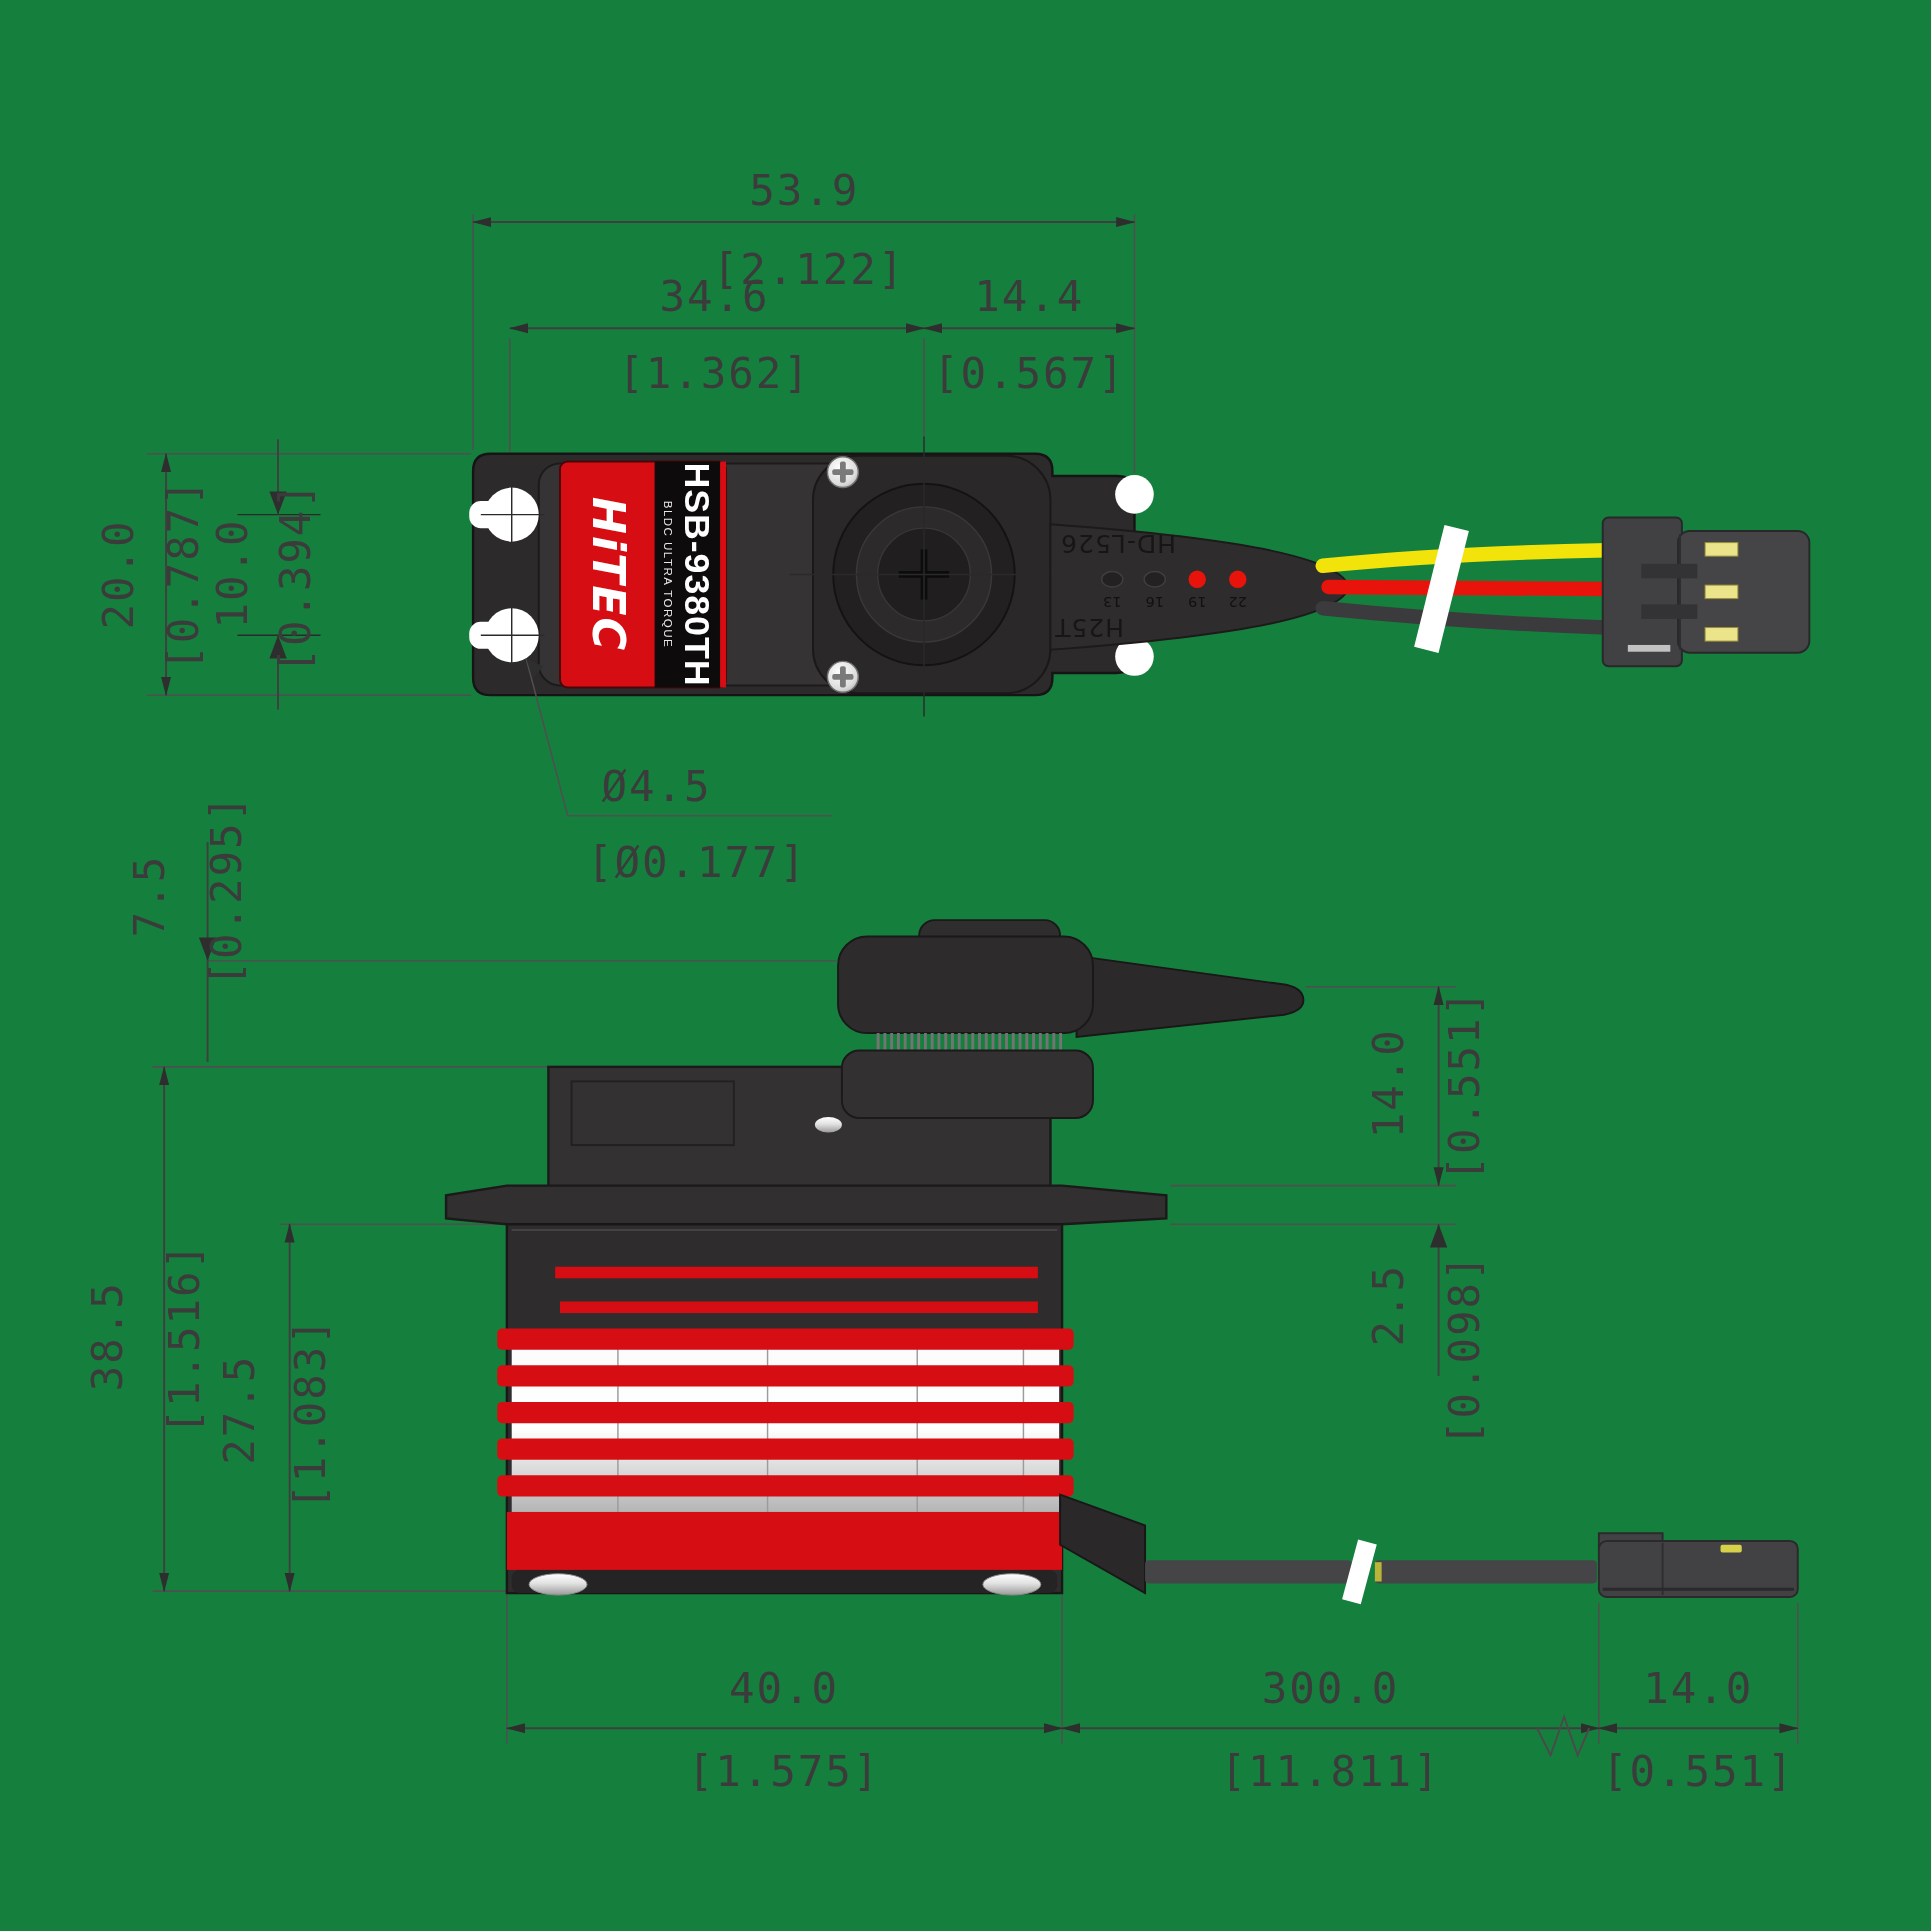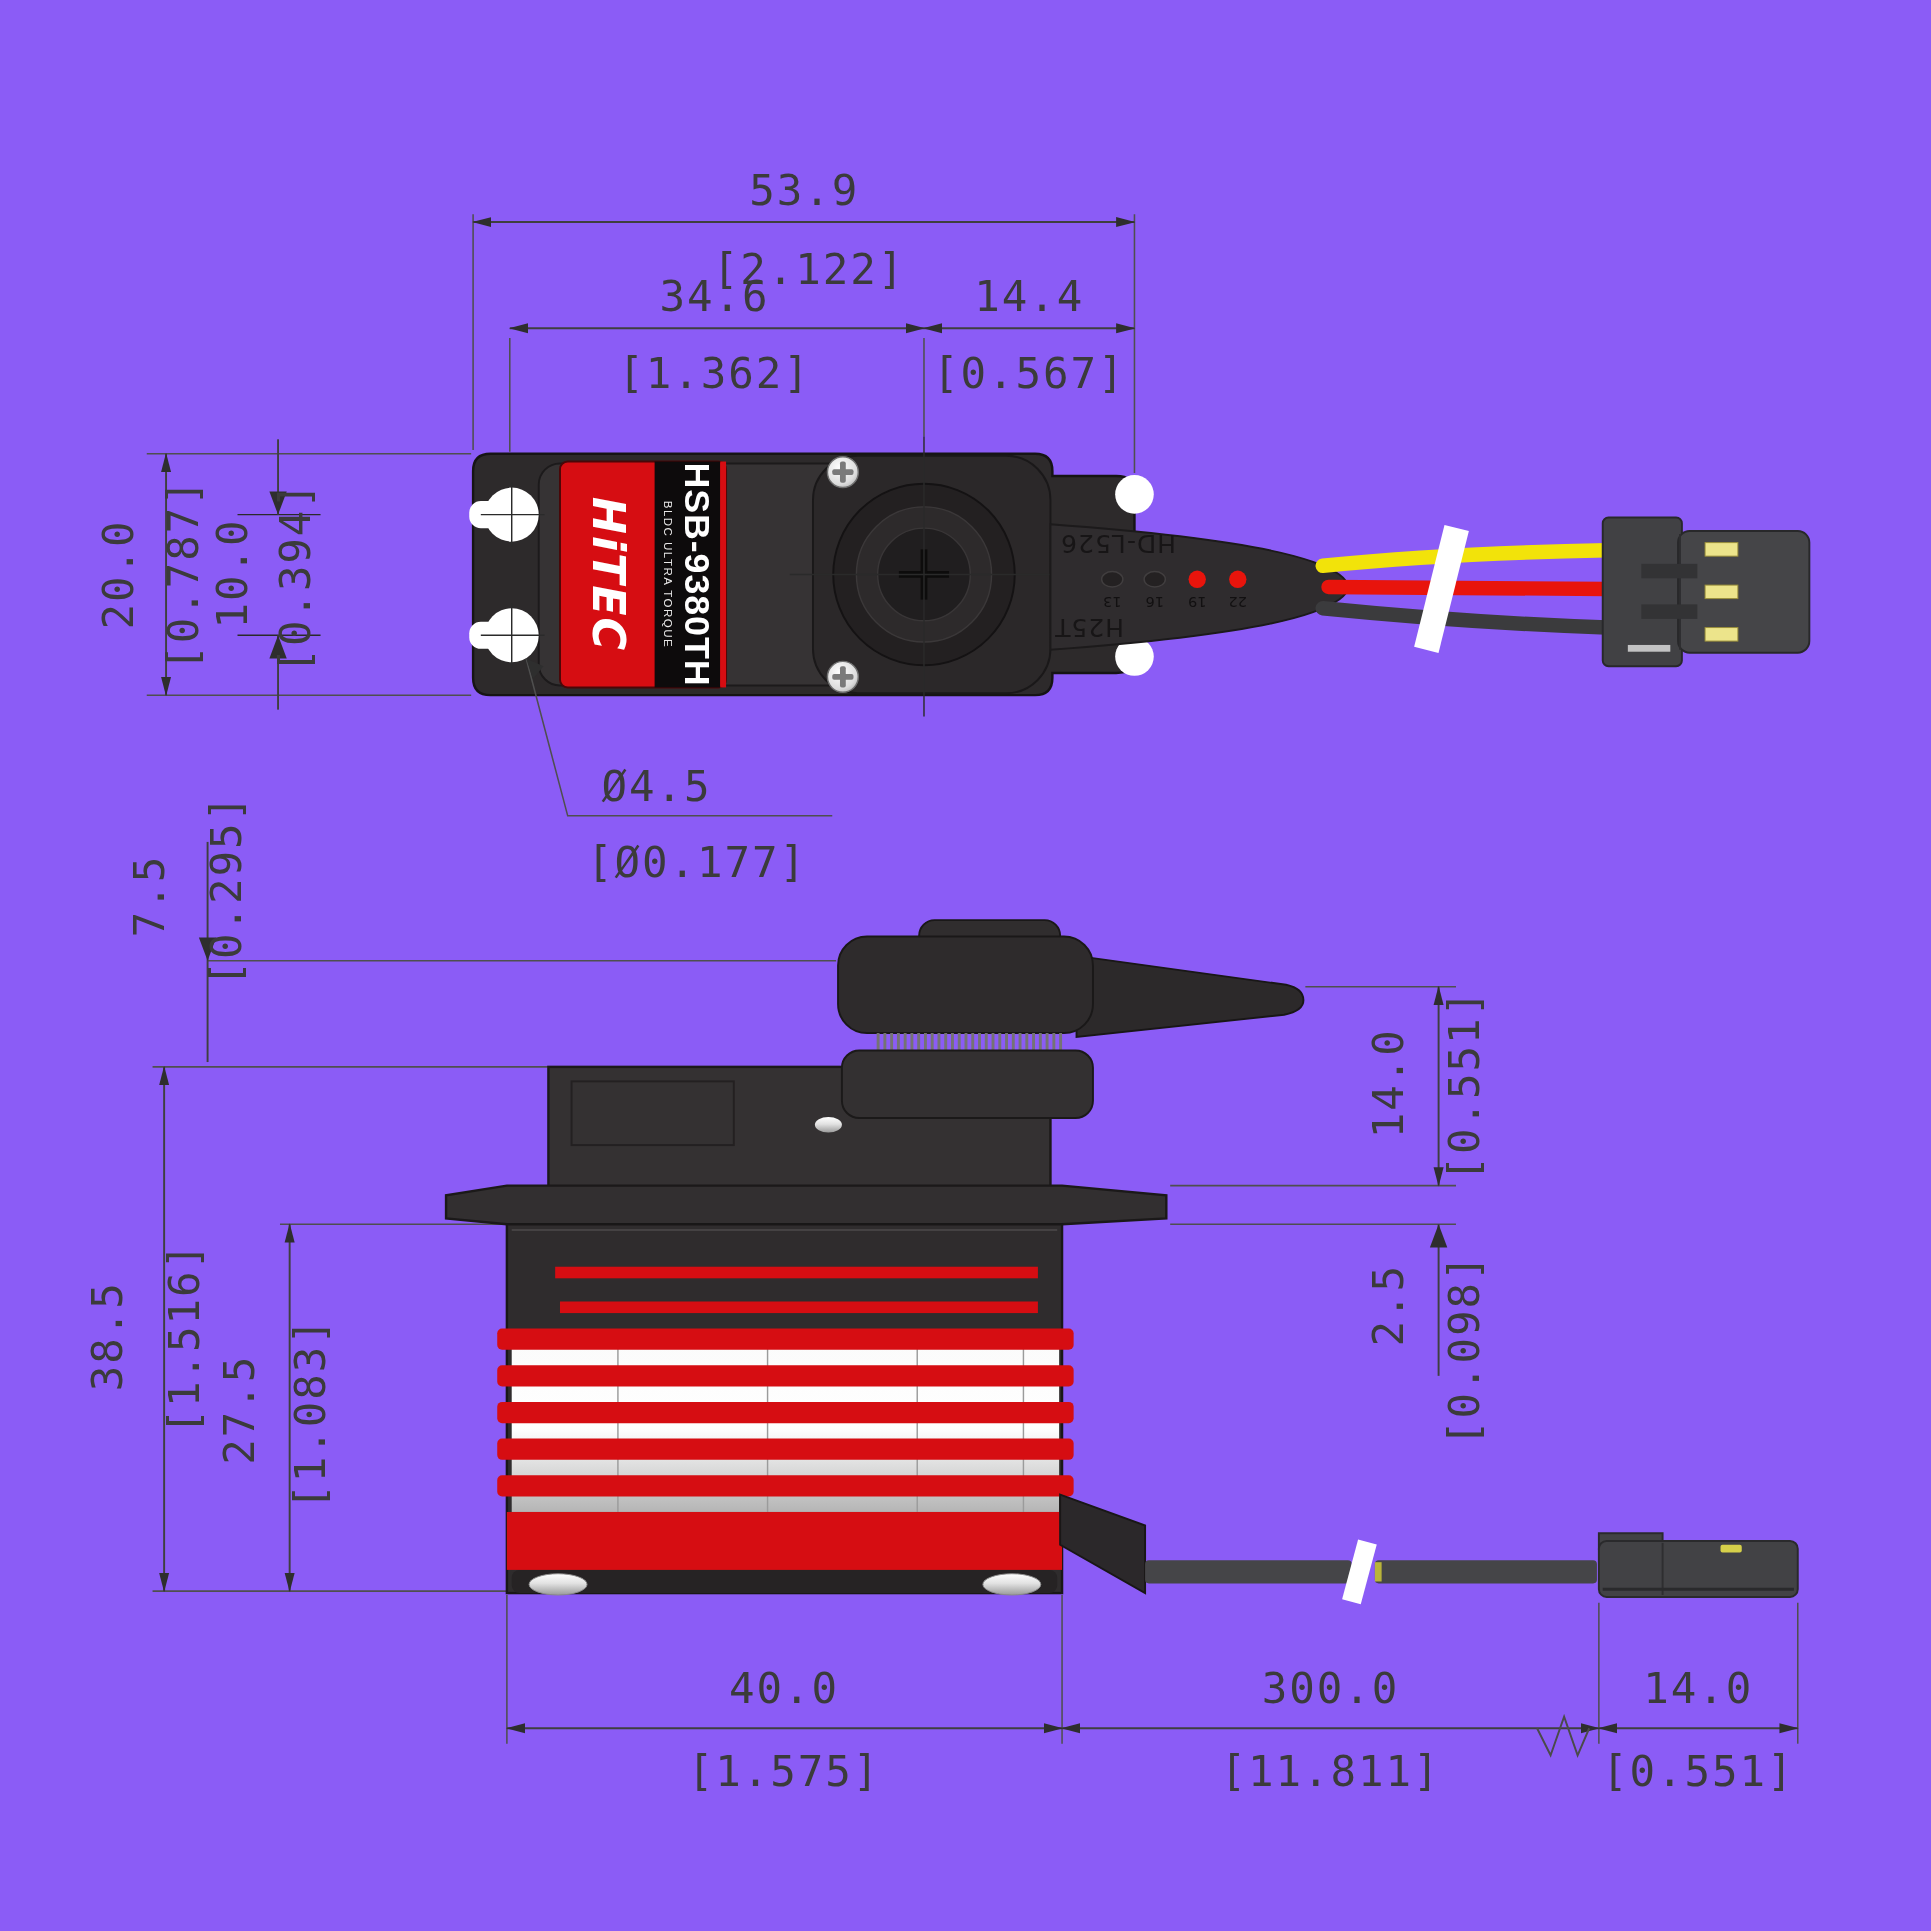--- a/index.html
+++ b/index.html
@@ -1,16 +1,16 @@
 <!DOCTYPE html>
 <html><head>
 <meta charset="utf-8">
 <style>
   html,body{margin:0;padding:0;background:#fff;}
-  .canvas{width:1931px;height:1931px;background:#8b5cf6;position:relative;overflow:hidden;}
+  .canvas{width:1931px;height:1931px;background:#15803d;position:relative;overflow:hidden;}
   svg{display:block;}
   .dt{font-family:"DejaVu Sans Mono",monospace;font-size:44px;fill:#3b3b3b;text-anchor:middle;letter-spacing:2px;}
   .ext{stroke:#4f4f4f;stroke-width:1.6;fill:none;}
   .dim{stroke:#3f3f3f;stroke-width:2;fill:none;}
   .cl{stroke:#2a2a2a;stroke-width:1.5;fill:none;}
   .mold{font-family:"DejaVu Sans",sans-serif;font-size:26px;fill:#171516;text-anchor:middle;letter-spacing:1px;}
   .mark{font-family:"DejaVu Sans",sans-serif;font-size:15px;fill:#121011;text-anchor:middle;}
   .brand{font-family:"DejaVu Sans",sans-serif;font-style:italic;font-weight:bold;font-size:46px;fill:#ffffff;text-anchor:middle;letter-spacing:2px;}
   .model{font-family:"Liberation Sans",sans-serif;font-weight:bold;font-size:37px;fill:#ffffff;text-anchor:middle;letter-spacing:1px;}
   .subtitle{font-family:"Liberation Sans",sans-serif;font-size:12px;fill:#e8e8e8;text-anchor:middle;letter-spacing:1.5px;}

